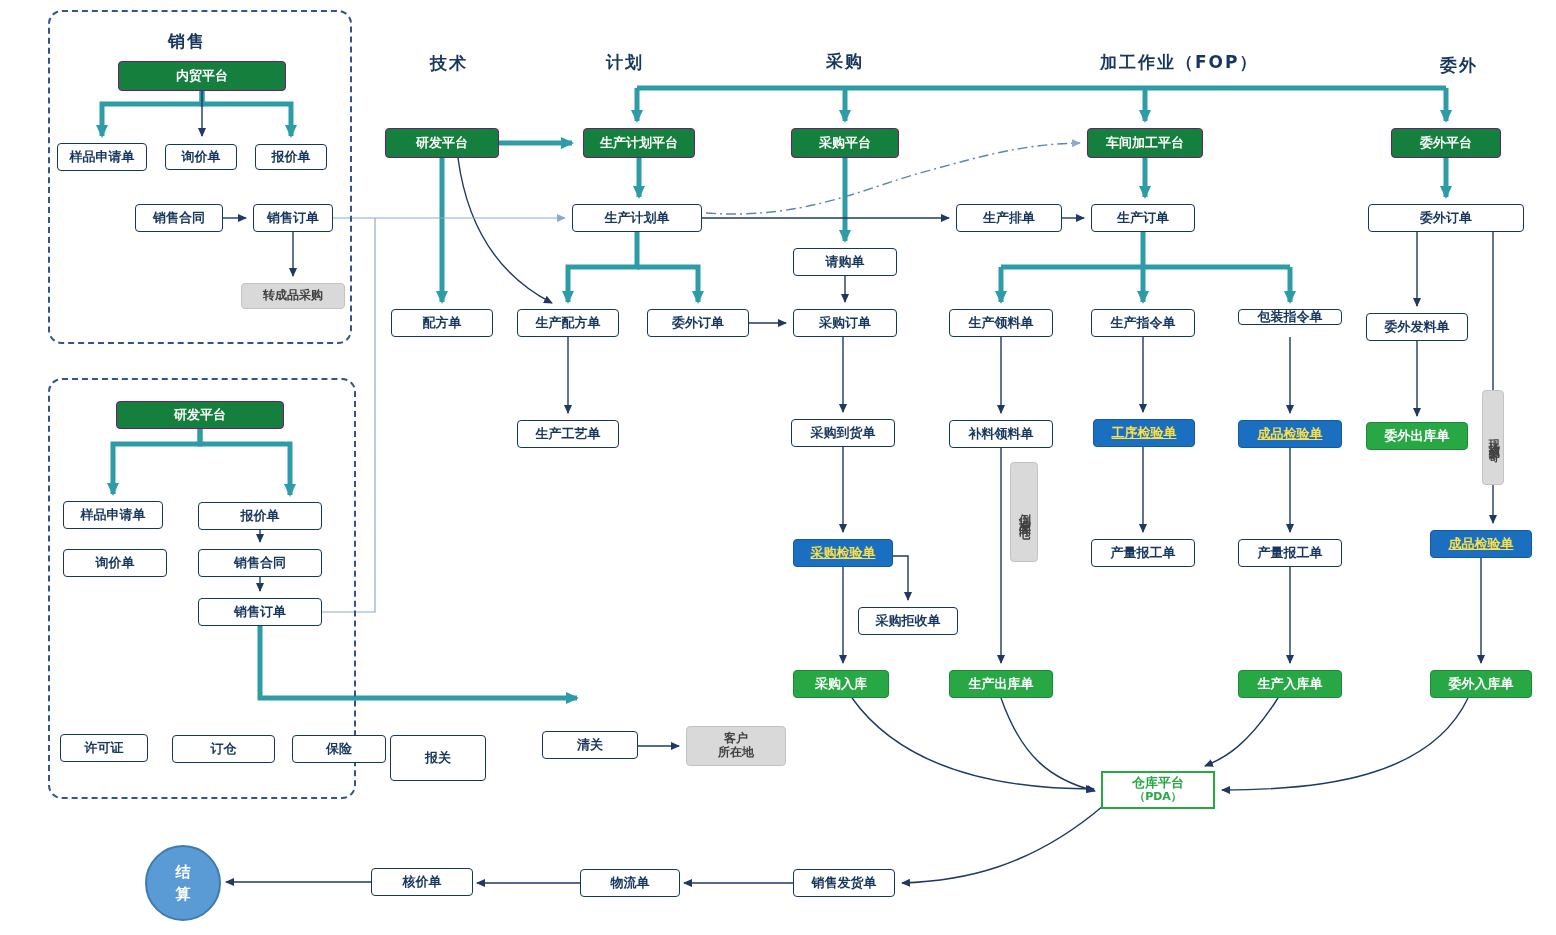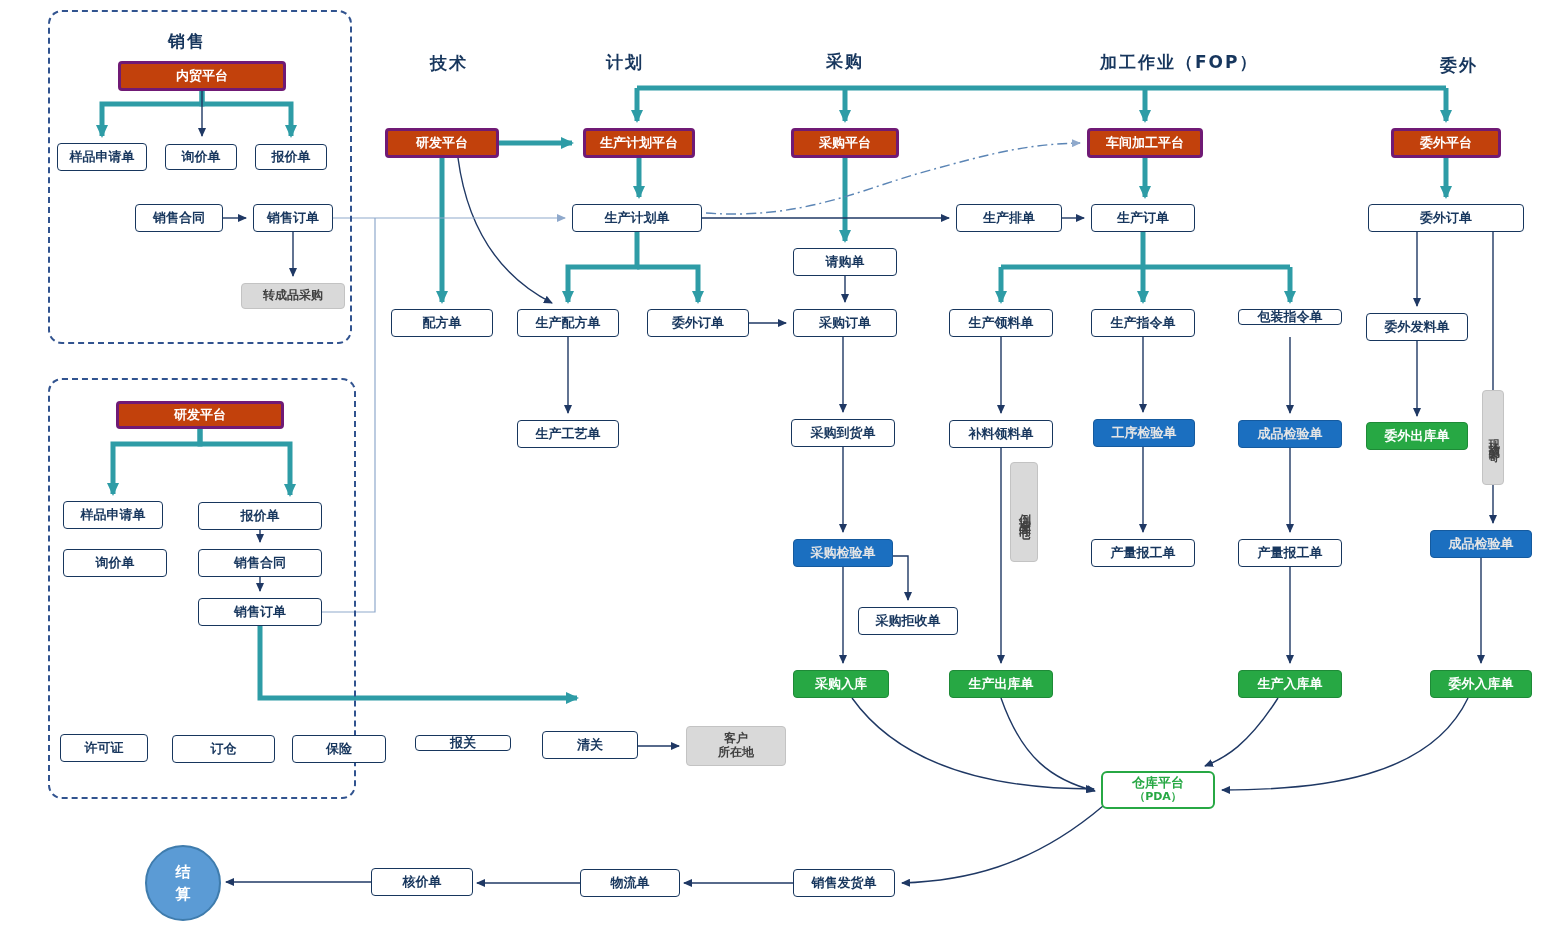--- a/index.html
+++ b/index.html
@@ -7,27 +7,27 @@
           font-family:"DejaVu Sans","Liberation Sans",sans-serif;}
   #wires{position:absolute;left:0;top:0;width:1556px;height:935px;z-index:0;}
   .tl{stroke:#2E9CA6;stroke-width:5;fill:none;}
   .nv{stroke:#1F3864;stroke-width:1.4;fill:none;}
   .lt{stroke:#8FA9CC;stroke-width:1.2;fill:none;}
   .dd{stroke:#5B85B5;stroke-width:1.4;fill:none;stroke-dasharray:10 4 2 4;}
   .node{position:absolute;z-index:2;box-sizing:border-box;display:flex;align-items:center;
         justify-content:center;text-align:center;border-radius:4px;
         font-weight:bold;font-size:13px;color:#17365D;line-height:1.15;}
   .doc{background:#fff;border:1px solid #17365D;}
-  .platform{background:#c2410c;border:3px solid #701a75;color:#fff;}
-  .inspect{background:#1B6FC0;border:1px solid #155A9E;color:#e5e5e5;}
+  .platform{background:#15803d;border:1px solid #701a75;color:#fff;}
+  .inspect{background:#1B6FC0;border:1px solid #155A9E;color:#fde047;text-decoration:underline;}
   .stock{background:#27A844;border:1px solid #1E8A37;color:#fff;}
   .graybox{background:#D9D9D9;border:1px solid #C3C3C3;color:#404040;font-size:12px;flex-direction:column;}
   .vgray{background:#D9D9D9;border:1px solid #C3C3C3;color:#404040;font-size:12px;
          writing-mode:vertical-rl;letter-spacing:3px;padding:4px 0;}
-  .warehouse{background:#fff;border:2px solid #27A844;color:#27A844;flex-direction:column;border-radius:6px;}
+  .warehouse{background:#fff;border:2px solid #27A844;color:#27A844;flex-direction:column;border-radius:0;}
   .warehouse .sub{font-size:11px;}
   .circle{background:#5B9BD5;border:2px solid #3F7CAD;color:#fff;border-radius:50%;
           flex-direction:column;font-size:15px;line-height:1.5;}
   .hdr{position:absolute;z-index:2;font-weight:bold;font-size:17px;color:#17365D;letter-spacing:2px;}
   .dashed{position:absolute;z-index:1;border:2px dashed #31538F;border-radius:14px;}
 </style>
 </head>
 <body>
 
 <div id="canvas">
@@ -136,21 +136,21 @@
 
   <div class="node platform" style="left:116px;top:401px;width:168px;height:28px">研发平台</div>
   <div class="node doc" style="left:63px;top:501px;width:100px;height:28px">样品申请单</div>
   <div class="node doc" style="left:198px;top:502px;width:124px;height:28px">报价单</div>
   <div class="node doc" style="left:63px;top:549px;width:104px;height:28px">询价单</div>
   <div class="node doc" style="left:198px;top:549px;width:124px;height:28px">销售合同</div>
   <div class="node doc" style="left:198px;top:598px;width:124px;height:28px">销售订单</div>
   <div class="node doc" style="left:60px;top:734px;width:88px;height:28px">许可证</div>
   <div class="node doc" style="left:172px;top:735px;width:103px;height:28px">订仓</div>
   <div class="node doc" style="left:292px;top:735px;width:94px;height:28px">保险</div>
-  <div class="node doc" style="left:415px;top:735px;width:96px;height:16px">报关</div>
+  <div class="node doc" style="left:390px;top:735px;width:96px;height:46px">报关</div>
   <div class="node doc" style="left:542px;top:731px;width:96px;height:28px">清关</div>
   <div class="node graybox" style="left:686px;top:726px;width:100px;height:40px">
     <span>客户</span>
     <span>所在地</span>
   </div>
 
   <div class="node platform" style="left:385px;top:128px;width:114px;height:30px">研发平台</div>
   <div class="node platform" style="left:583px;top:128px;width:112px;height:30px">生产计划平台</div>
   <div class="node doc" style="left:572px;top:204px;width:130px;height:28px">生产计划单</div>
   <div class="node doc" style="left:391px;top:309px;width:102px;height:28px">配方单</div>

